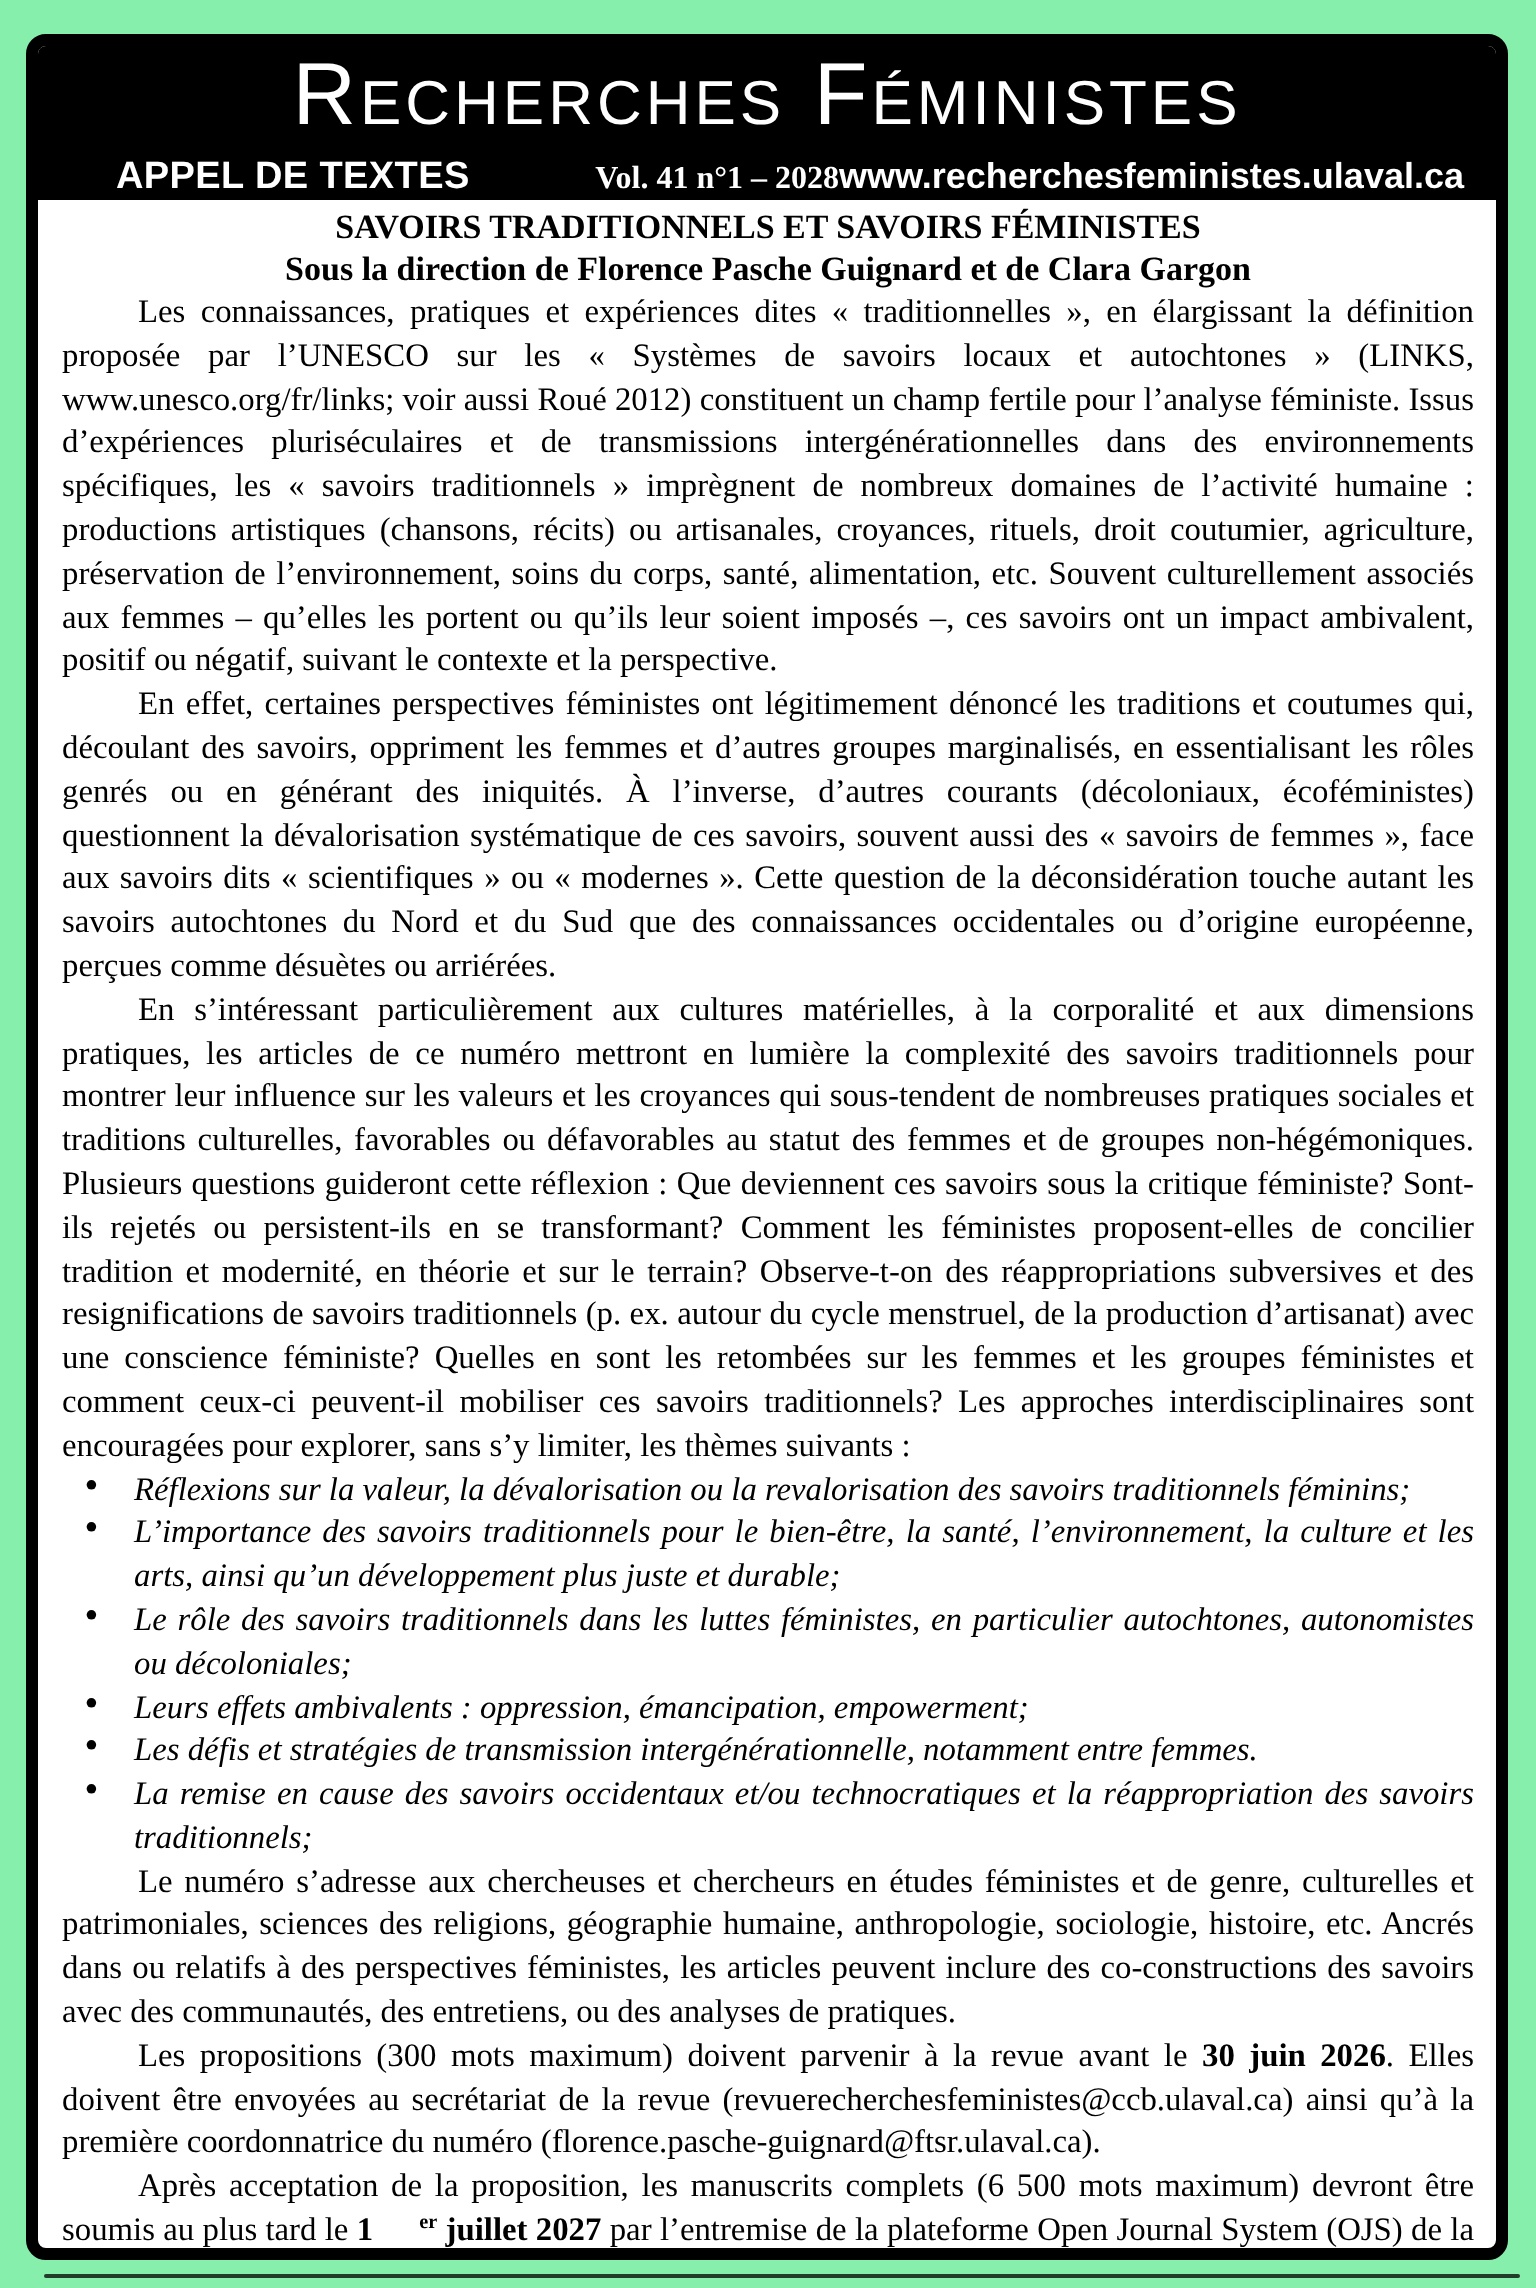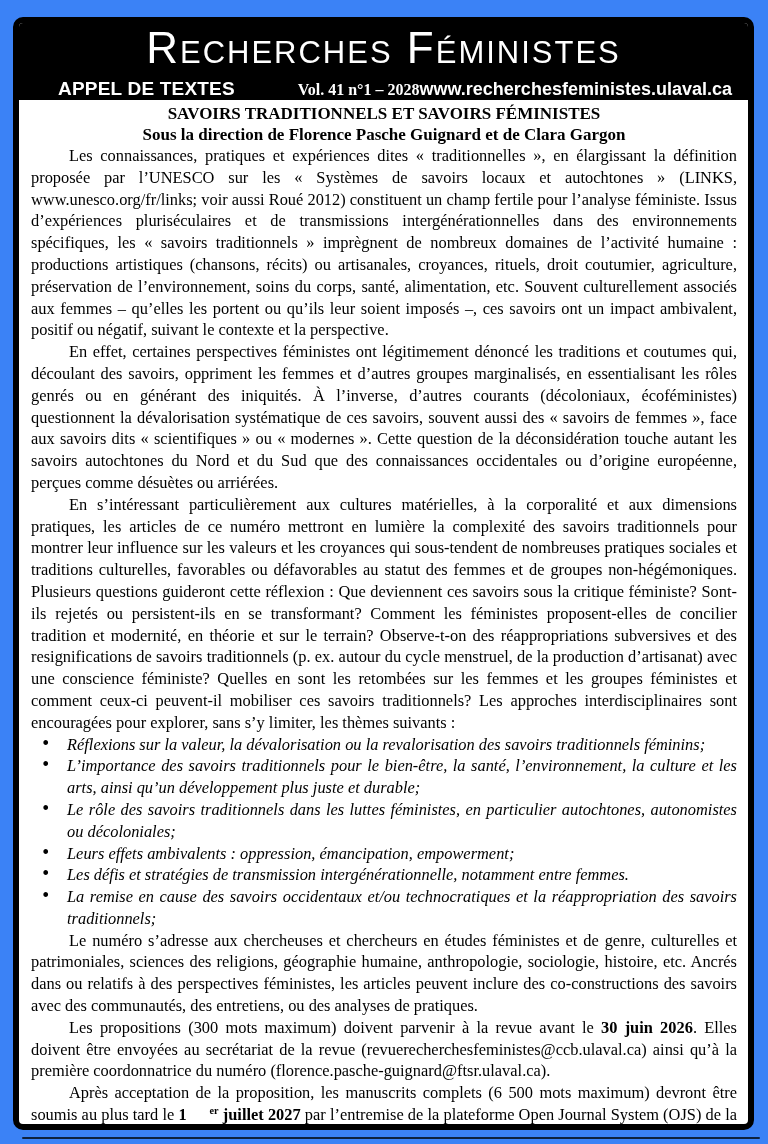--- a/index.html
+++ b/index.html
@@ -4,21 +4,21 @@
 <style>
   html, body { margin: 0; padding: 0; }
   body {
     width: 768px; height: 1144px;
     background: #ffffff;
     font-family: "Liberation Serif", serif;
     color: #000000;
     position: relative;
     overflow: hidden;
   }
-  .sheet { position: relative; width: 768px; height: 1144px; background: #3b82f6; }
+  .sheet { position: relative; width: 768px; height: 1144px; background: #86efac; }
 
   .frame {
     position: absolute; left: 13px; top: 17px;
     width: 741px; height: 1113px;
     border: 6px solid #000;
     border-radius: 10px;
     box-sizing: border-box;
     background: #fff;
     overflow: hidden;
   }

